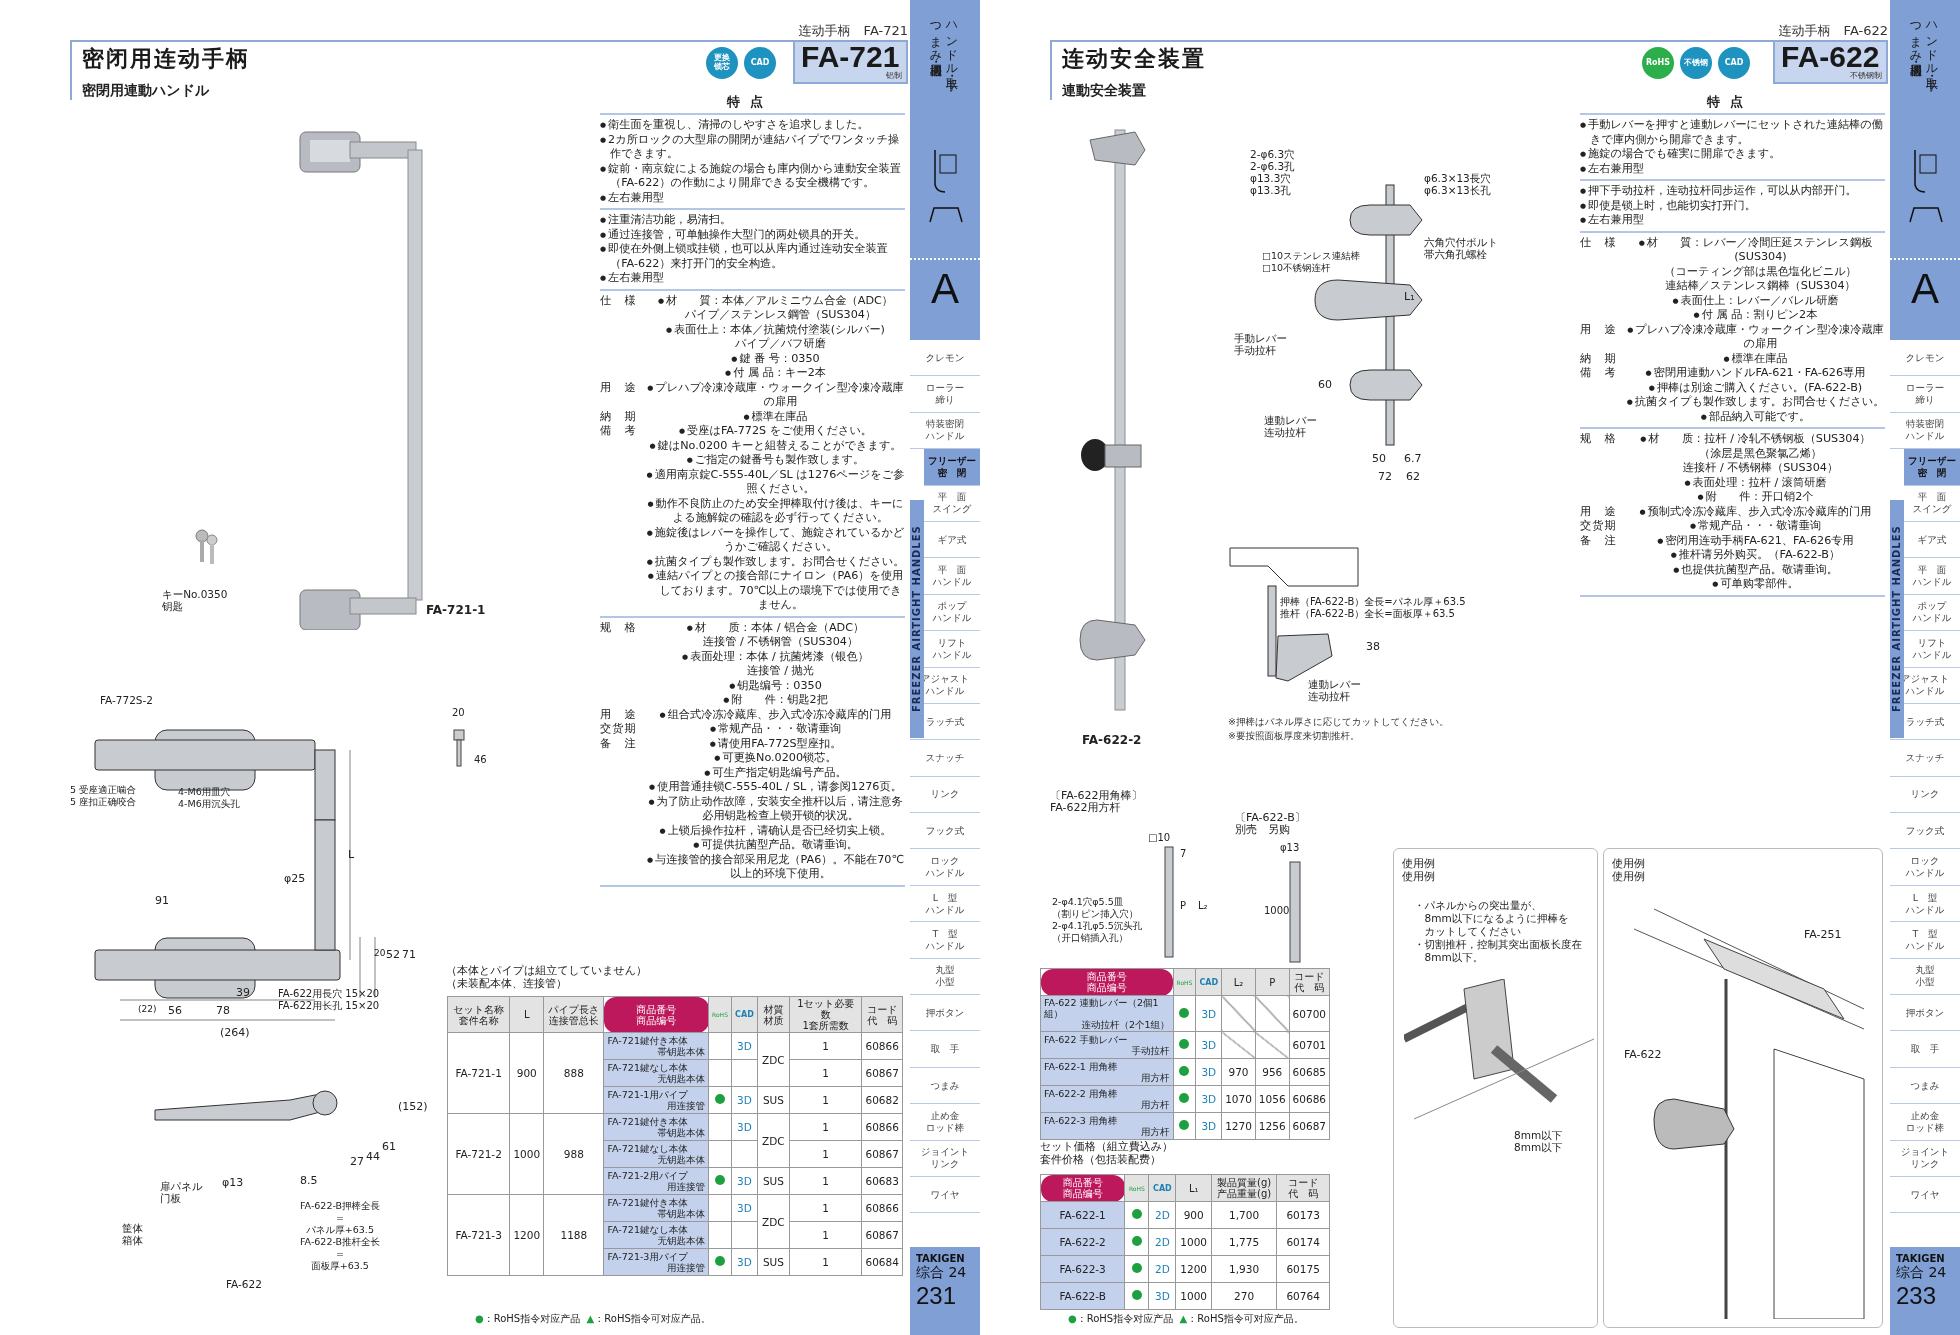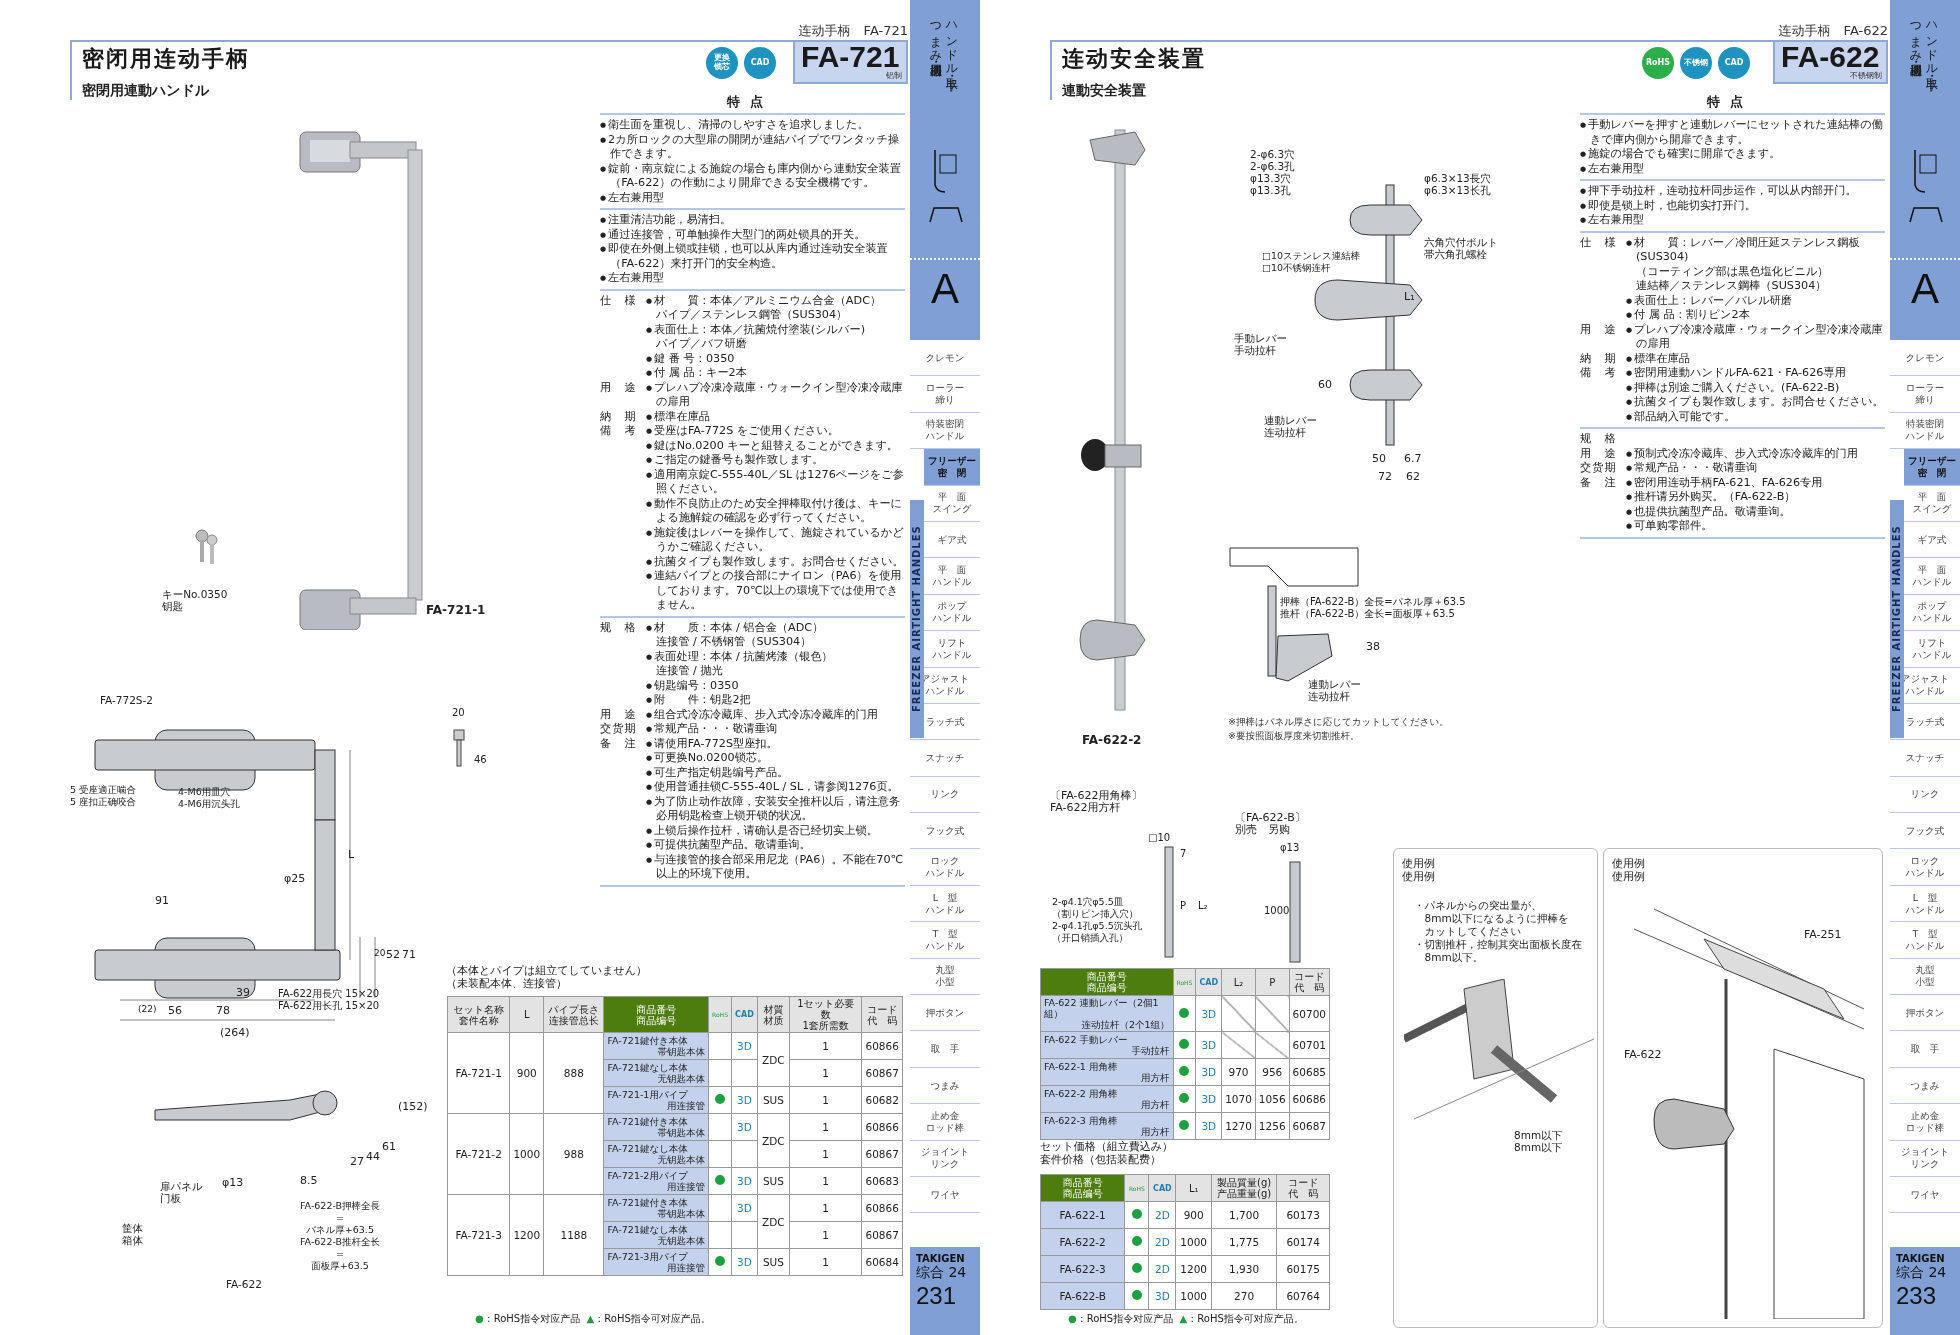--- a/index.html
+++ b/index.html
@@ -23,26 +23,26 @@
   .model-num { position: absolute; left: 6px; top: -2px; font-size: 30px; font-weight: bold; color: #1a1a1a; font-family: "Liberation Sans", sans-serif; }
   .model-mat { position: absolute; right: 4px; bottom: 1px; font-size: 8px; color: #333; }
 
   .features-title { position: absolute; top: 93px; font-size: 13px; font-weight: bold; text-align: center; width: 300px; letter-spacing: 10px; }
   .textcol { position: absolute; width: 305px; font-size: 11.2px; line-height: 14.5px; color: #222; }
   .sep { height: 2px; background: #b3c6e6; margin: 3px 0; }
   .bl { padding-left: 10px; text-indent: -10px; }
   .bl::before { content: "●"; font-size: 7px; margin-right: 2px; vertical-align: 1px; }
   .spec-row { display: flex; }
   .spec-label { width: 46px; flex-shrink: 0; letter-spacing: 1px; }
-  .spec-body { flex: 1; }
+  .spec-body { flex: 1; text-align: center; }
 
   .table { position: absolute; border-collapse: collapse; font-size: 10.5px; }
   .table td, .table th { border: 1px solid #999; text-align: center; padding: 1px 3px; height: 27px; }
   .table th { background: #e3e3e3; font-weight: normal; font-size: 10px; line-height: 11px; }
-  .table th.dark { background: #4d7c0f; color: #fff; }
+  .table th.dark { background: #be185d; color: #fff; border-radius: 12px; }
   .table td.prod { background: #c3d1ec; text-align: right; font-size: 9.5px; line-height: 11px; }
   .table td.prod .p1 { display: block; text-align: left; }
   .dot { display: inline-block; width: 10px; height: 10px; border-radius: 50%; background: #1fa040; }
   .cad3d { color: #1e7fb4; }
   .caption { position: absolute; font-size: 11px; line-height: 13px; }
   .legend { position: absolute; font-size: 10px; margin-left: 28px; }
   .legend .g { color: #1fa040; }
 
   .sidebar { position: absolute; top: 0; width: 70px; height: 1335px; background: #fff; }
   .sb-top { width: 70px; height: 340px; background: #7f9fd5; position: relative; }
@@ -477,20 +477,27 @@
       <div class="spec-body">
         <div class="bl">密閉用連動ハンドルFA-621・FA-626専用</div>
         <div class="bl">押棒は別途ご購入ください。(FA-622-B)</div>
         <div class="bl">抗菌タイプも製作致します。お問合せください。</div>
         <div class="bl">部品納入可能です。</div>
       </div>
     </div>
     <div class="sep"></div>
     <div class="spec-row">
       <div class="spec-label">规　格</div>
+      <div class="spec-body">
+        <div class="bl" style="white-space:pre-line">材　　质：拉杆 / 冷轧不锈钢板（SUS304）
+（涂层是黑色聚氯乙烯）
+连接杆 / 不锈钢棒（SUS304）</div>
+        <div class="bl">表面处理：拉杆 / 滚筒研磨</div>
+        <div class="bl">附　　件：开口销2个</div>
+      </div>
     </div>
     <div class="spec-row">
         <div class="spec-label">用　途</div>
         <div class="spec-body bl">预制式冷冻冷藏库、步入式冷冻冷藏库的门用</div>
       </div>
     <div class="spec-row">
         <div class="spec-label">交货期</div>
         <div class="spec-body bl">常规产品・・・敬请垂询</div>
       </div>
     <div class="spec-row">

